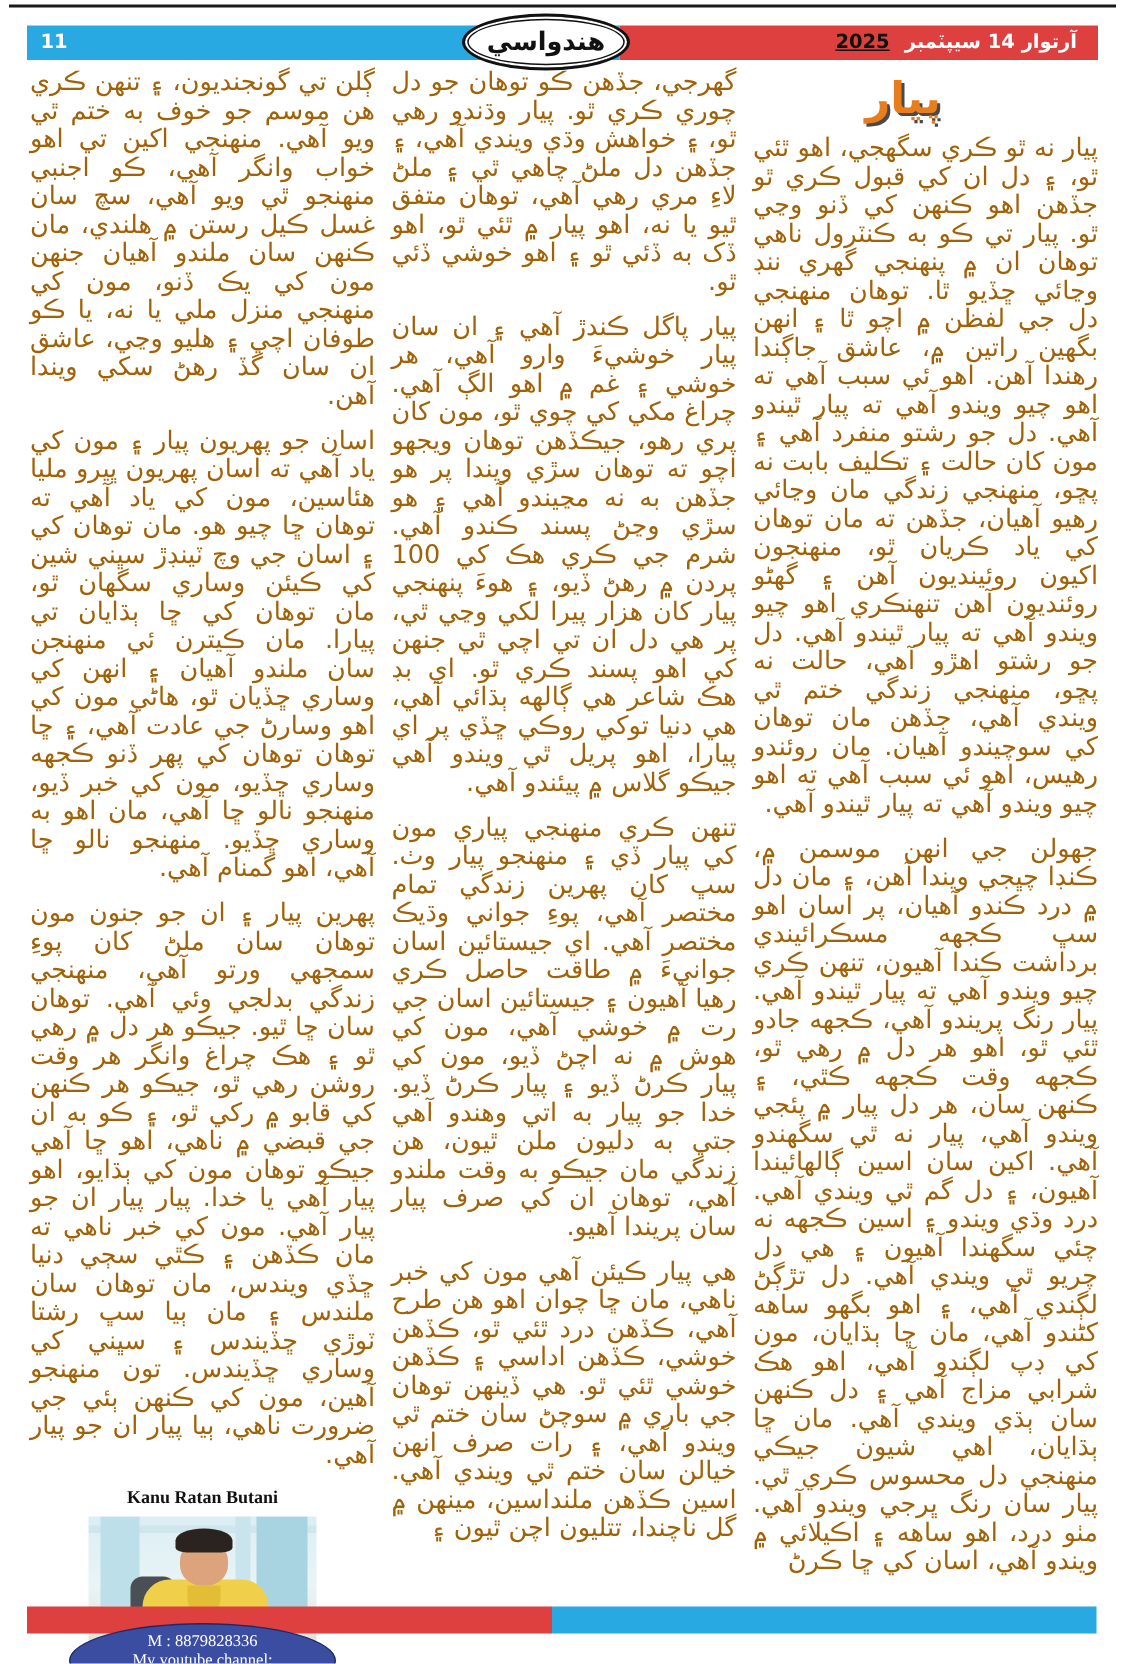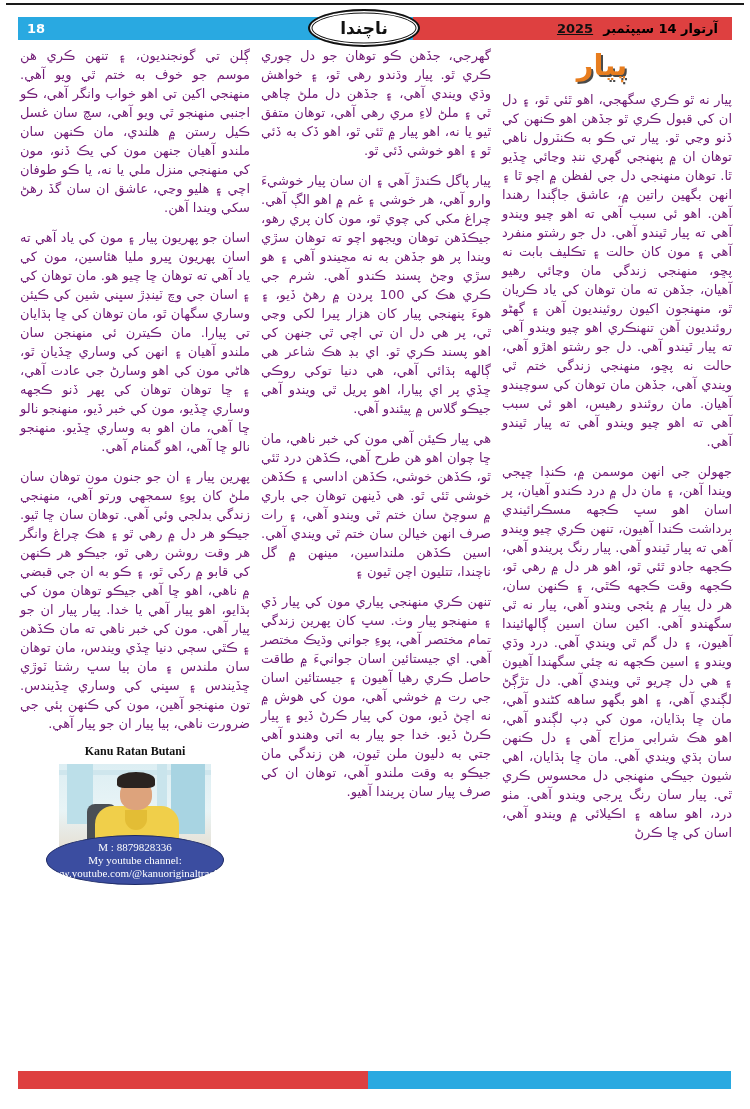--- a/index.html
+++ b/index.html
@@ -8,36 +8,36 @@
     font-family:"DejaVu Sans",sans-serif;overflow:hidden;
   }
   .top-rule{position:absolute;top:3px;left:6px;width:738px;height:2px;background:#1a1a1a;}
 
   
   .header{position:absolute;top:17px;left:18px;width:714px;height:23px;display:flex;direction:ltr;}
   .bar-blue{background:#29a9e1;width:395px;height:100%;display:flex;align-items:center;}
   .bar-red{background:#de4040;width:319px;height:100%;display:flex;align-items:center;direction:rtl;}
   .page-num{color:#ffffff;font-weight:bold;font-size:13px;padding-left:9px;}
   .date-line{display:flex;direction:rtl;align-items:center;gap:10px;padding-right:14px;font-weight:bold;font-size:13px;}
-  .date-text{color:#000000;text-align:right;}
+  .date-text{color:#ffffff;text-align:right;}
   .year-text{color:#111111;text-decoration:underline;}
   .masthead{
     position:absolute;top:-8px;left:290px;width:108px;height:34px;background:#ffffff;
     border:2px solid #111;border-radius:50%;display:flex;align-items:center;justify-content:center;
     box-shadow:inset 0 0 0 1.5px #ffffff, inset 0 0 0 2.5px #111;
     font-weight:bold;font-size:17px;color:#111;z-index:5;
   }
 
   
   .content{
     position:absolute;top:46px;right:18px;width:714px;height:1022px;
     display:flex;direction:rtl;gap:11px;
   }
   .col{width:230px;direction:rtl;text-align:justify;}
-  .col p{margin:0 0 11px 0;font-size:13px;line-height:19px;color:#701a75;}
+  .col p{margin:0 0 11px 0;font-size:17px;line-height:19px;color:#a16207;}
   .article-title{
     margin:2px 30px 8px 0;text-align:center;
     font-size:29px;font-weight:bold;color:#e87d1e;
     text-shadow:2px 2px 0 #4a4a4a;
   }
 
   
   .author{margin-top:4px;text-align:center;direction:ltr;}
   .author-name{font-family:"Liberation Serif",serif;font-weight:bold;font-size:12px;color:#111;margin:0 0 5px 0;}
   .photo{
@@ -65,44 +65,44 @@
   .bottom-red{background:#de4040;width:350px;height:100%;}
   .bottom-blue{background:#29a9e1;width:363px;height:100%;}
 </style>
 </head>
 <body>
 
 <div class="top-rule"></div>
 
 <div class="header">
   <div class="bar-blue">
-    <span class="page-num">18</span>
+    <span class="page-num">11</span>
   </div>
   <div class="bar-red">
     <span class="date-line">
       <span class="date-text">آرتوار 14 سيپٽمبر</span>
       <span class="year-text">2025</span>
     </span>
   </div>
-  <div class="masthead">ناچندا</div>
+  <div class="masthead">هندواسي</div>
 </div>
 
 <div class="content">
 
   <div class="col">
     <h1 class="article-title">پيار</h1>
     <p>پيار نه ٿو ڪري سگهجي، اهو ٿئي ٿو، ۽ دل ان کي قبول ڪري ٿو جڏهن اهو ڪنهن کي ڏنو وڃي ٿو. پيار تي ڪو به ڪنٽرول ناهي توهان ان ۾ پنهنجي گهري ننڊ وڃائي ڇڏيو ٿا. توهان منهنجي دل جي لفظن ۾ اچو ٿا ۽ انهن بگهين راتين ۾، عاشق جاڳندا رهندا آهن. اهو ئي سبب آهي ته اهو چيو ويندو آهي ته پيار ٿيندو آهي. دل جو رشتو منفرد آهي ۽ مون کان حالت ۽ تڪليف بابت نه پڇو، منهنجي زندگي مان وڃائي رهيو آهيان، جڏهن ته مان توهان کي ياد ڪريان ٿو، منهنجون اکيون روئينديون آهن ۽ گهڻو روئنديون آهن تنهنڪري اهو چيو ويندو آهي ته پيار ٿيندو آهي. دل جو رشتو اهڙو آهي، حالت نه پڇو، منهنجي زندگي ختم ٿي ويندي آهي، جڏهن مان توهان کي سوچيندو آهيان. مان روئندو رهيس، اهو ئي سبب آهي ته اهو چيو ويندو آهي ته پيار ٿيندو آهي.</p>
     <p>جهولن جي انهن موسمن ۾، ڪنڊا چڀجي ويندا آهن، ۽ مان دل ۾ درد ڪندو آهيان، پر اسان اهو سڀ ڪجهه مسڪرائيندي برداشت ڪندا آهيون، تنهن ڪري چيو ويندو آهي ته پيار ٿيندو آهي. پيار رنگ پريندو آهي، ڪجهه جادو ٿئي ٿو، اهو هر دل ۾ رهي ٿو، ڪجهه وقت ڪجهه ڪٿي، ۽ ڪنهن سان، هر دل پيار ۾ پئجي ويندو آهي، پيار نه ٿي سگهندو آهي. اکين سان اسين ڳالهائيندا آهيون، ۽ دل گم ٿي ويندي آهي. درد وڌي ويندو ۽ اسين ڪجهه نه چئي سگهندا آهيون ۽ هي دل چريو ٿي ويندي آهي. دل تڙڳڻ لڳندي آهي، ۽ اهو بگهو ساهه کڻندو آهي، مان ڇا ٻڌايان، مون کي ڊپ لڳندو آهي، اهو هڪ شرابي مزاج آهي ۽ دل ڪنهن سان ٻڌي ويندي آهي. مان ڇا ٻڌايان، اهي شيون جيڪي منهنجي دل محسوس ڪري ٿي. پيار سان رنگ ڀرجي ويندو آهي. مٺو درد، اهو ساهه ۽ اڪيلائي ۾ ويندو آهي، اسان کي ڇا ڪرڻ</p>
   </div>
 
   <div class="col">
     <p>گهرجي، جڏهن ڪو توهان جو دل چوري ڪري ٿو. پيار وڌندو رهي ٿو، ۽ خواهش وڌي ويندي آهي، ۽ جڏهن دل ملڻ چاهي ٿي ۽ ملڻ لاءِ مري رهي آهي، توهان متفق ٿيو يا نه، اهو پيار ۾ ٿئي ٿو، اهو ڏک به ڏئي ٿو ۽ اهو خوشي ڏئي ٿو.</p>
     <p>پيار پاگل ڪندڙ آهي ۽ ان سان پيار خوشيءَ وارو آهي، هر خوشي ۽ غم ۾ اهو الڳ آهي. چراغ مکي کي چوي ٿو، مون کان پري رهو، جيڪڏهن توهان ويجهو اچو ته توهان سڙي ويندا پر هو جڏهن به نه مڃيندو آهي ۽ هو سڙي وڃڻ پسند ڪندو آهي. شرم جي ڪري هڪ کي 100 پردن ۾ رهڻ ڏيو، ۽ هوءَ پنهنجي پيار کان هزار پيرا لکي وڃي ٿي، پر هي دل ان تي اچي ٿي جنهن کي اهو پسند ڪري ٿو. اي بڊ هڪ شاعر هي ڳالهه ٻڌائي آهي، هي دنيا توکي روڪي ڇڏي پر اي پيارا، اهو پريل ٿي ويندو آهي جيڪو گلاس ۾ پيئندو آهي.</p>
+    <p>تنهن ڪري منهنجي پياري مون کي پيار ڏي ۽ منهنجو پيار وٺ. سڀ کان پهرين زندگي تمام مختصر آهي، پوءِ جواني وڌيڪ مختصر آهي. اي جيستائين اسان جوانيءَ ۾ طاقت حاصل ڪري رهيا آهيون ۽ جيستائين اسان جي رت ۾ خوشي آهي، مون کي هوش ۾ نه اچڻ ڏيو، مون کي پيار ڪرڻ ڏيو ۽ پيار ڪرڻ ڏيو. خدا جو پيار به اتي وهندو آهي جتي به دليون ملن ٿيون، هن زندگي مان جيڪو به وقت ملندو آهي، توهان ان کي صرف پيار سان پريندا آهيو.</p>
     <p>هي پيار ڪيئن آهي مون کي خبر ناهي، مان ڇا چوان اهو هن طرح آهي، ڪڏهن درد ٿئي ٿو، ڪڏهن خوشي، ڪڏهن اداسي ۽ ڪڏهن خوشي ٿئي ٿو. هي ڏينهن توهان جي باري ۾ سوچڻ سان ختم ٿي ويندو آهي، ۽ رات صرف انهن خيالن سان ختم ٿي ويندي آهي. اسين ڪڏهن ملنداسين، مينهن ۾ گل ناچندا، تتليون اچن ٿيون ۽</p>
-    <p>تنهن ڪري منهنجي پياري مون کي پيار ڏي ۽ منهنجو پيار وٺ. سڀ کان پهرين زندگي تمام مختصر آهي، پوءِ جواني وڌيڪ مختصر آهي. اي جيستائين اسان جوانيءَ ۾ طاقت حاصل ڪري رهيا آهيون ۽ جيستائين اسان جي رت ۾ خوشي آهي، مون کي هوش ۾ نه اچڻ ڏيو، مون کي پيار ڪرڻ ڏيو ۽ پيار ڪرڻ ڏيو. خدا جو پيار به اتي وهندو آهي جتي به دليون ملن ٿيون، هن زندگي مان جيڪو به وقت ملندو آهي، توهان ان کي صرف پيار سان پريندا آهيو.</p>
   </div>
 
   <div class="col">
     <p>ڳلن تي گونجنديون، ۽ تنهن ڪري هن موسم جو خوف به ختم ٿي ويو آهي. منهنجي اکين تي اهو خواب وانگر آهي، ڪو اجنبي منهنجو ٿي ويو آهي، سچ سان غسل ڪيل رستن ۾ هلندي، مان ڪنهن سان ملندو آهيان جنهن مون کي يڪ ڏنو، مون کي منهنجي منزل ملي يا نه، يا ڪو طوفان اچي ۽ هليو وڃي، عاشق ان سان گڏ رهڻ سکي ويندا آهن.</p>
     <p>اسان جو پهريون پيار ۽ مون کي ياد آهي ته اسان پهريون ڀيرو مليا هئاسين، مون کي ياد آهي ته توهان ڇا چيو هو. مان توهان کي ۽ اسان جي وچ ٽينڊڙ سڀني شين کي ڪيئن وساري سگهان ٿو، مان توهان کي ڇا ٻڌايان تي پيارا. مان ڪيترن ئي منهنجن سان ملندو آهيان ۽ انهن کي وساري ڇڏيان ٿو، هاڻي مون کي اهو وسارڻ جي عادت آهي، ۽ ڇا توهان توهان کي پهر ڏنو ڪجهه وساري ڇڏيو، مون کي خبر ڏيو، منهنجو نالو ڇا آهي، مان اهو به وساري ڇڏيو. منهنجو نالو ڇا آهي، اهو گمنام آهي.</p>
     <p>پهرين پيار ۽ ان جو جنون مون توهان سان ملڻ کان پوءِ سمجهي ورتو آهي، منهنجي زندگي بدلجي وئي آهي. توهان سان ڇا ٿيو. جيڪو هر دل ۾ رهي ٿو ۽ هڪ چراغ وانگر هر وقت روشن رهي ٿو، جيڪو هر ڪنهن کي قابو ۾ رکي ٿو، ۽ ڪو به ان جي قبضي ۾ ناهي، اهو ڇا آهي جيڪو توهان مون کي ٻڌايو، اهو پيار آهي يا خدا. پيار پيار ان جو پيار آهي. مون کي خبر ناهي ته مان ڪڏهن ۽ ڪٿي سڄي دنيا ڇڏي ويندس، مان توهان سان ملندس ۽ مان ٻيا سڀ رشتا ٽوڙي ڇڏيندس ۽ سڀني کي وساري ڇڏيندس. تون منهنجو آهين، مون کي ڪنهن ٻئي جي ضرورت ناهي، ٻيا پيار ان جو پيار آهي.</p>
 
     <div class="author">
       <div class="author-name">Kanu Ratan Butani</div>
       <div class="photo">

